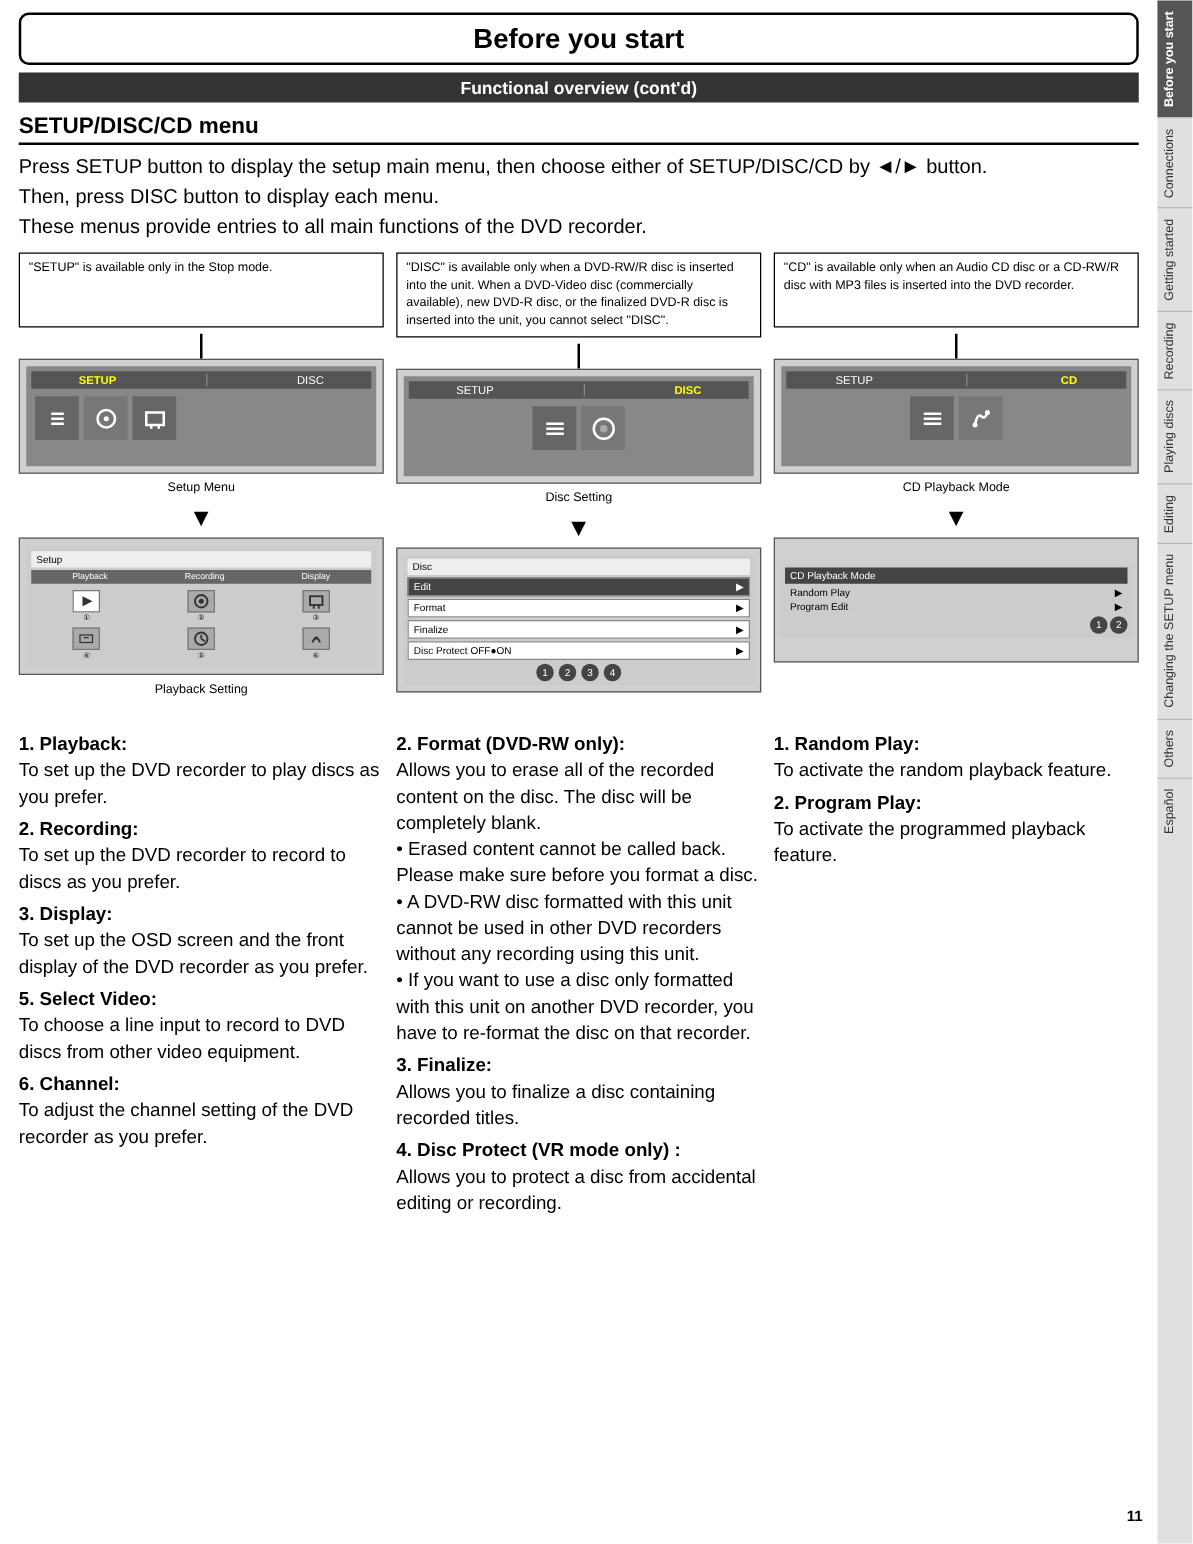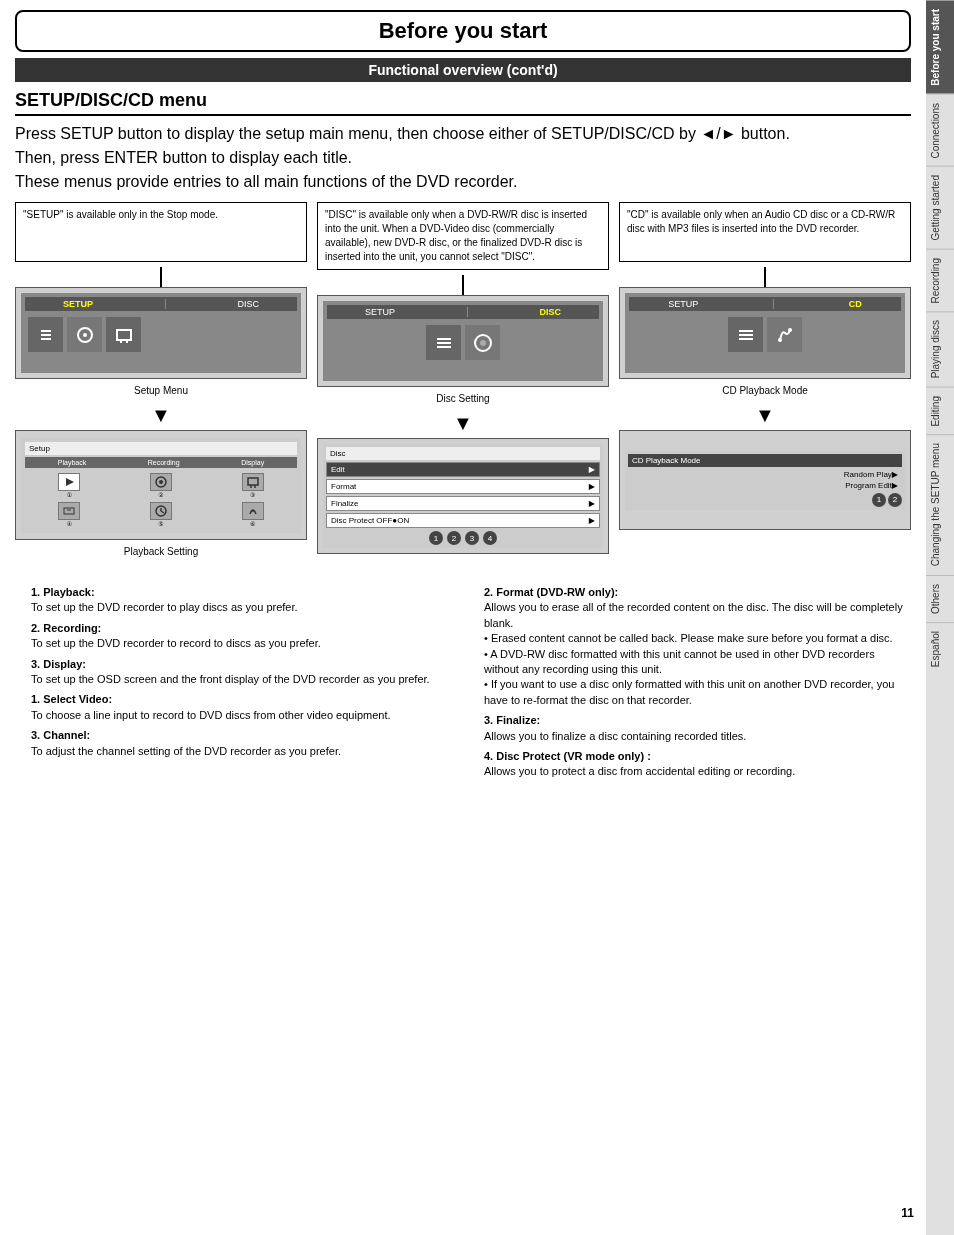--- a/index.html
+++ b/index.html
@@ -208,43 +208,42 @@
       background: #444;
       color: #fff;
       font-size: 8px;
       padding: 2px 4px;
       margin-bottom: 2px;
     }
     .cd-menu-item {
       font-size: 8px;
       padding: 1px 4px;
       display: flex;
-      justify-content: flex-end;
+      justify-content: space-between;
     }
     .cd-nums-row {
       display: flex;
       justify-content: flex-end;
       gap: 2px;
       margin-top: 2px;
     }
 
     
     .lower-desc-row {
       display: flex;
       gap: 10px;
       margin-top: 4px;
     }
     .desc-col {
       flex: 1;
     }
     .desc-item {
       margin-bottom: 5px;
-      font-size: 11px;
+      font-size: 15px;
       line-height: 1.4;
-      margin-left: 16px;
     }
     .desc-item .label {
       font-weight: bold;
     }
 
     
     .page-number {
       position: absolute;
       bottom: 15px;
       right: 40px;
@@ -315,21 +314,21 @@
 <div class="main-content">
 
   <div class="page-title">Before you start</div>
 
   <div class="section-header">Functional overview (cont'd)</div>
 
   <div class="sub-section-title">SETUP/DISC/CD menu</div>
 
   <div class="intro-text">
     <span>Press SETUP button to display the setup main menu, then choose either of SETUP/DISC/CD by ◄/► button.</span><br>
-    <span>Then, press ENTER button to display each title.</span><br>
+    <span>Then, press DISC button to display each menu.</span><br>
     <span>These menus provide entries to all main functions of the DVD recorder.</span>
   </div>
 
   <div class="three-col">
 
     <div class="col">
       <div class="callout">
         "SETUP" is available only in the Stop mode.
       </div>
 
@@ -572,25 +571,25 @@
       </div>
       <div class="desc-item">
         <span class="label">2. Recording:</span><br>
         To set up the DVD recorder to record to discs as you prefer.
       </div>
       <div class="desc-item">
         <span class="label">3. Display:</span><br>
         To set up the OSD screen and the front display of the DVD recorder as you prefer.
       </div>
       <div class="desc-item">
-        <span class="label">1. Select Video:</span><br>
+        <span class="label">5. Select Video:</span><br>
         To choose a line input to record to DVD discs from other video equipment.
       </div>
       <div class="desc-item">
-        <span class="label">3. Channel:</span><br>
+        <span class="label">6. Channel:</span><br>
         To adjust the channel setting of the DVD recorder as you prefer.
       </div>
     </div>
 
     <div class="desc-col">
       <div class="desc-item">
         <span class="label">2. Format (DVD-RW only):</span><br>
         Allows you to erase all of the recorded content on the disc. The disc will be completely blank.<br>
         • Erased content cannot be called back. Please make sure before you format a disc.<br>
         • A DVD-RW disc formatted with this unit cannot be used in other DVD recorders without any recording using this unit.<br>
@@ -599,18 +598,28 @@
       <div class="desc-item">
         <span class="label">3. Finalize:</span><br>
         Allows you to finalize a disc containing recorded titles.
       </div>
       <div class="desc-item">
         <span class="label">4. Disc Protect (VR mode only) :</span><br>
         Allows you to protect a disc from accidental editing or recording.
       </div>
     </div>
 
+    <div class="desc-col">
+      <div class="desc-item">
+        <span class="label">1. Random Play:</span><br>
+        To activate the random playback feature.
+      </div>
+      <div class="desc-item">
+        <span class="label">2. Program Play:</span><br>
+        To activate the programmed playback feature.
+      </div>
+    </div>
 
   </div>
 
 </div>
 
 <div class="page-number">11</div>
 
 </body></html>

